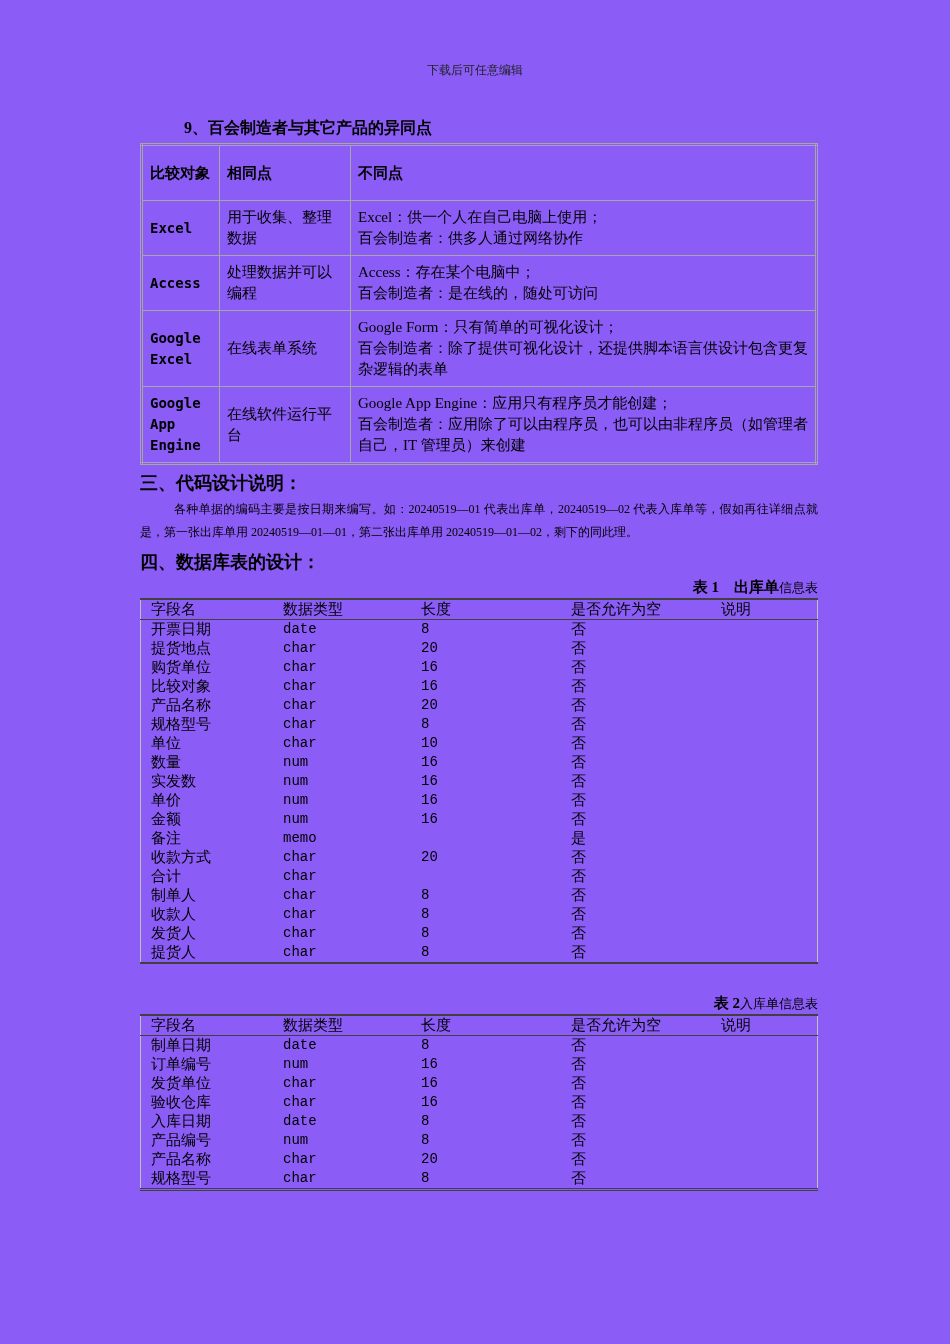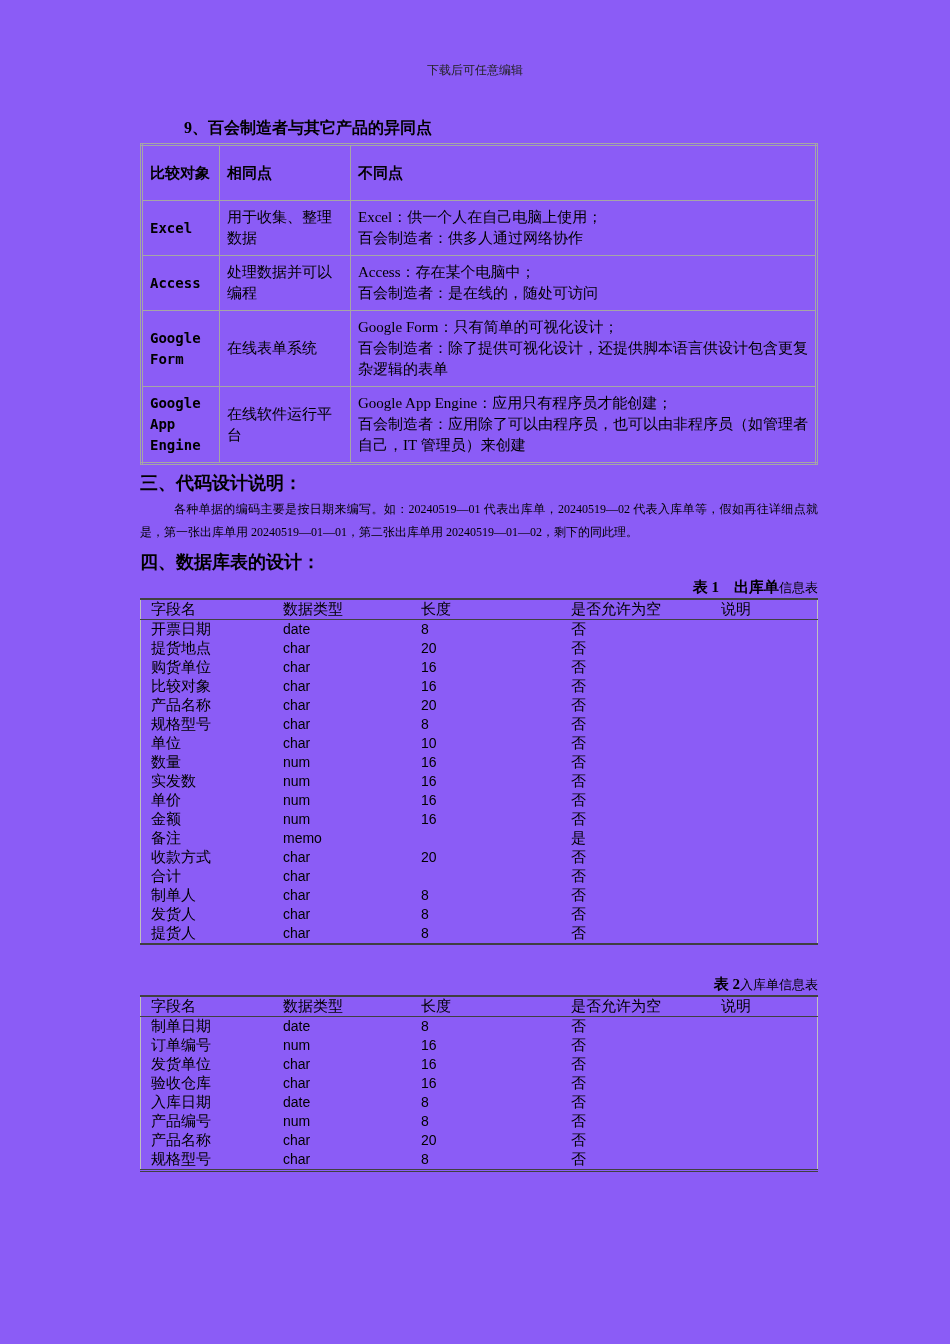--- a/index.html
+++ b/index.html
@@ -101,21 +101,21 @@
     height: 19px;
     line-height: 19px;
     white-space: nowrap;
   }
   .dtable thead th { border-bottom: 1px solid #404040; }
   .dtable th:nth-child(1), .dtable td:nth-child(1) { width: 122px; }
   .dtable th:nth-child(2), .dtable td:nth-child(2) { width: 128px; }
   .dtable th:nth-child(3), .dtable td:nth-child(3) { width: 140px; }
   .dtable th:nth-child(4), .dtable td:nth-child(4) { width: 140px; }
   .dtable td:nth-child(2), .dtable td:nth-child(3) {
-    font-family: Liberation Sans, sans-serif;
+    font-family: Liberation Mono, monospace;
     font-size: 14px;
   }
   .dtable.t1 { border-bottom: 2px solid #404040; }
   .dtable.t2 { border-bottom: 3px double #404040; }
 </style>
 </head>
 <body>
 
 <div class="page">
   <div class="watermark">下载后可任意编辑</div>
@@ -139,21 +139,21 @@
             <td>Excel：供一个人在自己电脑上使用；
 百会制造者：供多人通过网络协作</td>
           </tr>
           <tr>
             <td>Access</td>
             <td>处理数据并可以编程</td>
             <td>Access：存在某个电脑中；
 百会制造者：是在线的，随处可访问</td>
           </tr>
           <tr>
-            <td>Google Form</td>
+            <td>Google Excel</td>
             <td>在线表单系统</td>
             <td>Google Form：只有简单的可视化设计；
 百会制造者：除了提供可视化设计，还提供脚本语言供设计包含更复杂逻辑的表单</td>
           </tr>
           <tr>
             <td>Google App Engine</td>
             <td>在线软件运行平台</td>
             <td>Google App Engine：应用只有程序员才能创建；
 百会制造者：应用除了可以由程序员，也可以由非程序员（如管理者自己，IT 管理员）来创建</td>
           </tr>
@@ -277,20 +277,27 @@
             <td></td>
           </tr>
           <tr>
             <td>制单人</td>
             <td>char</td>
             <td>8</td>
             <td>否</td>
             <td></td>
           </tr>
           <tr>
+            <td>收款人</td>
+            <td>char</td>
+            <td>8</td>
+            <td>否</td>
+            <td></td>
+          </tr>
+          <tr>
             <td>发货人</td>
             <td>char</td>
             <td>8</td>
             <td>否</td>
             <td></td>
           </tr>
           <tr>
             <td>提货人</td>
             <td>char</td>
             <td>8</td>

